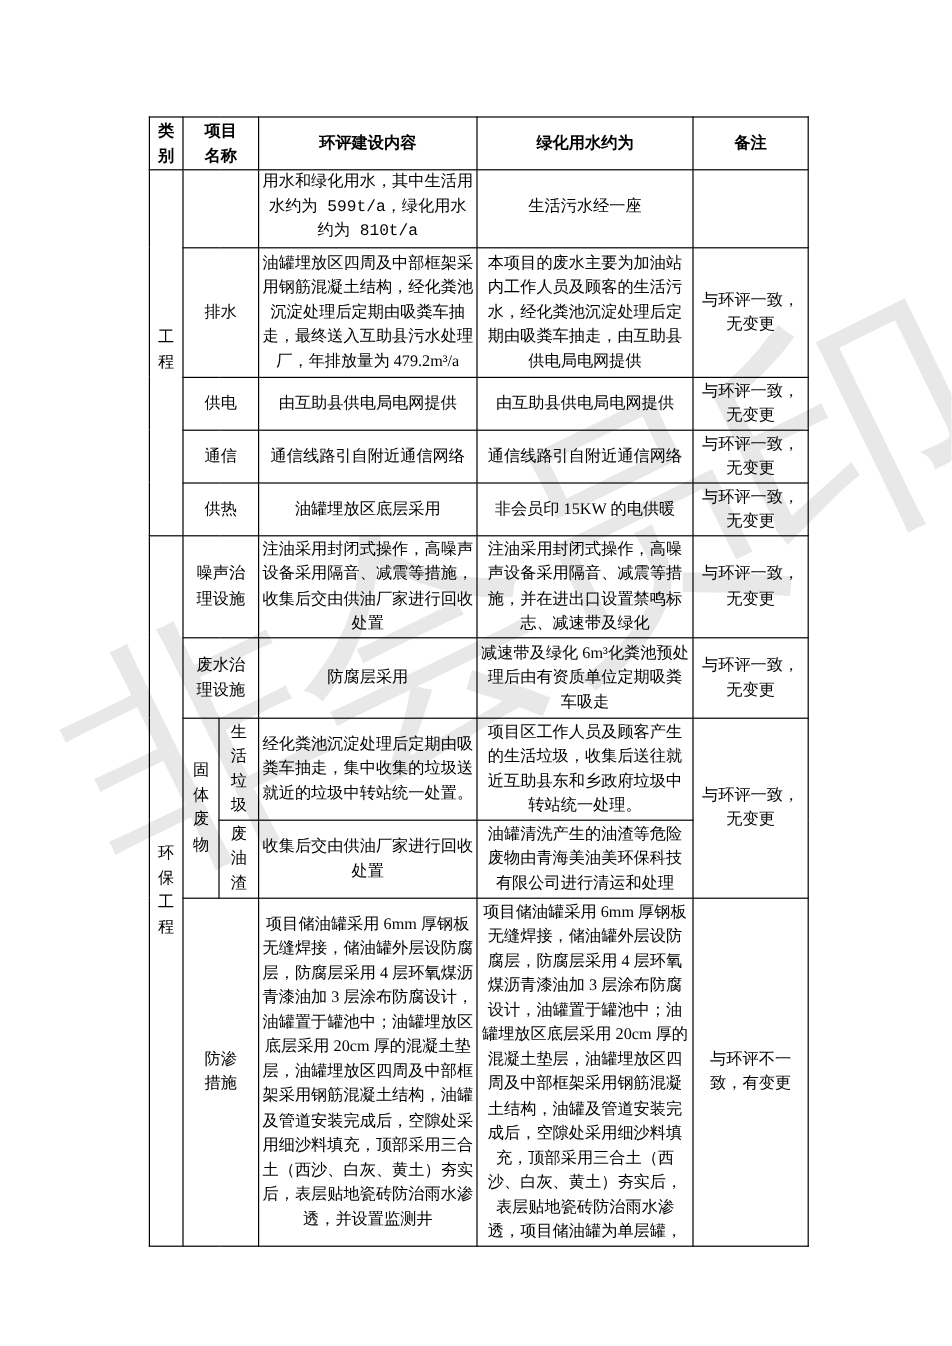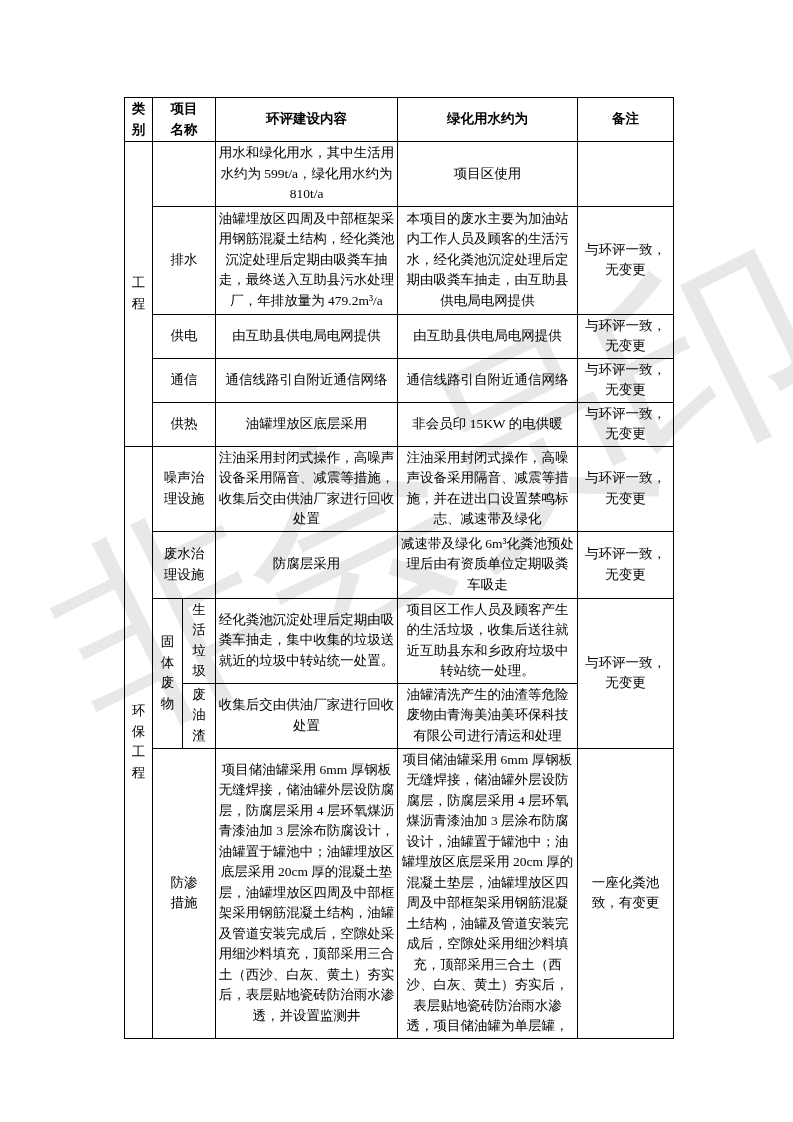--- a/index.html
+++ b/index.html
@@ -39,21 +39,21 @@
     border:1.5px solid #000;
     font-size:13.5px;
     line-height:20.5px;
     text-align:center;
     vertical-align:middle;
     padding:1px 2px;
     white-space:pre-line;
     overflow:hidden;
   }
   td.hdr { font-weight:bold; font-size:14px; }
-  td.vtop { vertical-align:top; }
+  td.vtop { vertical-align:top;font-family:Liberation Mono, monospace; }
   td.cat  { padding-top:3px; }
 </style>
 </head>
 <body>
 
 <div class="page">
 
   <div class="watermark">非会员印</div>
 
   <table class="doc">
@@ -74,21 +74,21 @@
         <td class="hdr">环评建设内容</td>
         <td class="hdr">绿化用水约为</td>
         <td class="hdr">备注</td>
       </tr>
 
       <tr style="height:62px">
         <td class="vtop cat" rowspan="5">工
 程</td>
         <td class="vtop" colspan="2"></td>
         <td class="vtop">用水和绿化用水，其中生活用水约为 599t/a，绿化用水约为 810t/a</td>
-        <td class="vtop">项目区使用</td>
+        <td class="vtop">生活污水经一座</td>
         <td class="vtop"></td>
       </tr>
 
       <tr style="height:108px">
         <td colspan="2">排水</td>
         <td>油罐埋放区四周及中部框架采用钢筋混凝土结构，经化粪池沉淀处理后定期由吸粪车抽走，最终送入互助县污水处理厂，年排放量为 479.2m³/a</td>
         <td>本项目的废水主要为加油站内工作人员及顾客的生活污水，经化粪池沉淀处理后定期由吸粪车抽走，由互助县供电局电网提供</td>
         <td>与环评一致，
 无变更</td>
       </tr>
@@ -160,19 +160,19 @@
 渣</td>
         <td>收集后交由供油厂家进行回收处置</td>
         <td>油罐清洗产生的油渣等危险废物由青海美油美环保科技有限公司进行清运和处理</td>
       </tr>
 
       <tr style="height:289px">
         <td colspan="2">防渗
 措施</td>
         <td>项目储油罐采用 6mm 厚钢板无缝焊接，储油罐外层设防腐层，防腐层采用 4 层环氧煤沥青漆油加 3 层涂布防腐设计，油罐置于罐池中；油罐埋放区底层采用 20cm 厚的混凝土垫层，油罐埋放区四周及中部框架采用钢筋混凝土结构，油罐及管道安装完成后，空隙处采用细沙料填充，顶部采用三合土（西沙、白灰、黄土）夯实后，表层贴地瓷砖防治雨水渗透，并设置监测井</td>
         <td>项目储油罐采用 6mm 厚钢板无缝焊接，储油罐外层设防腐层，防腐层采用 4 层环氧煤沥青漆油加 3 层涂布防腐设计，油罐置于罐池中；油罐埋放区底层采用 20cm 厚的混凝土垫层，油罐埋放区四周及中部框架采用钢筋混凝土结构，油罐及管道安装完成后，空隙处采用细沙料填充，顶部采用三合土（西沙、白灰、黄土）夯实后，表层贴地瓷砖防治雨水渗透，项目储油罐为单层罐，</td>
-        <td>一座化粪池
+        <td>与环评不一
 致，有变更</td>
       </tr>
     </tbody>
   </table>
 
 </div>
 
 </body></html>

